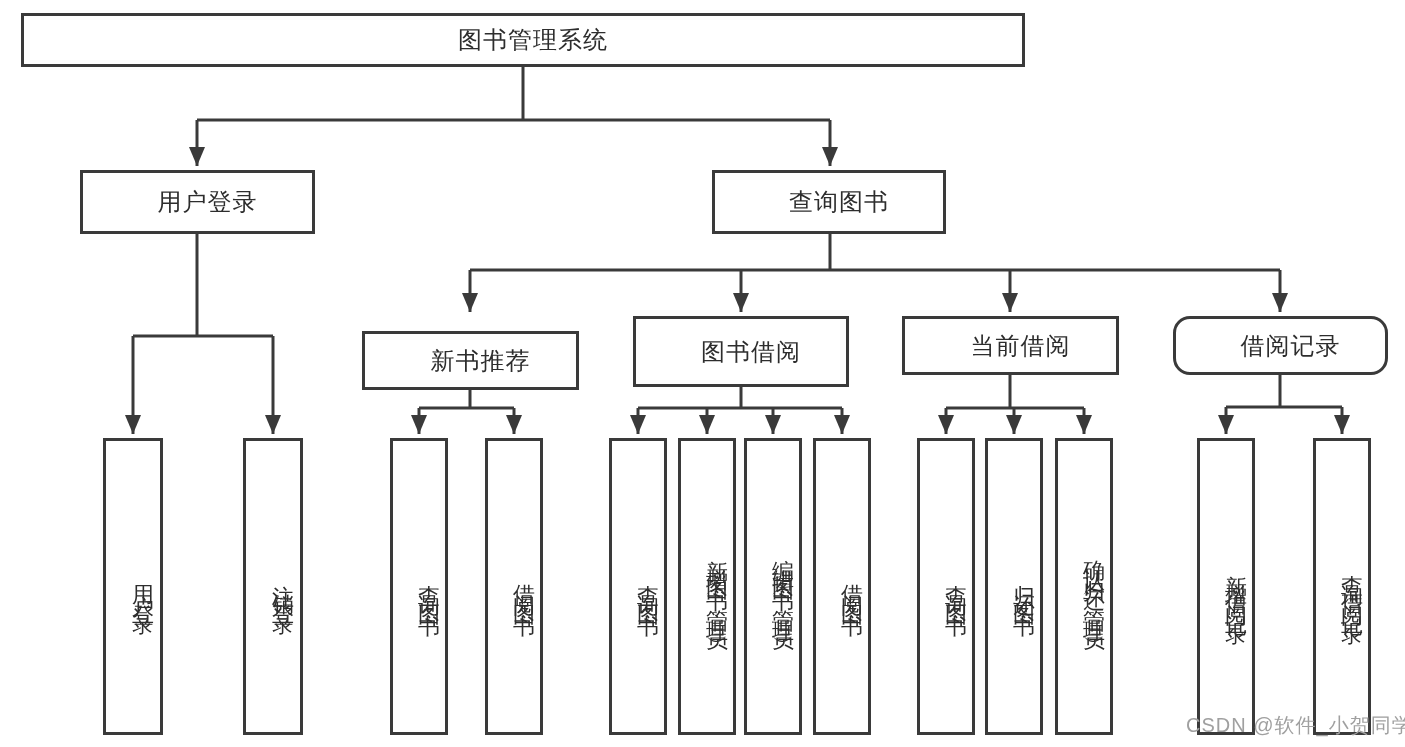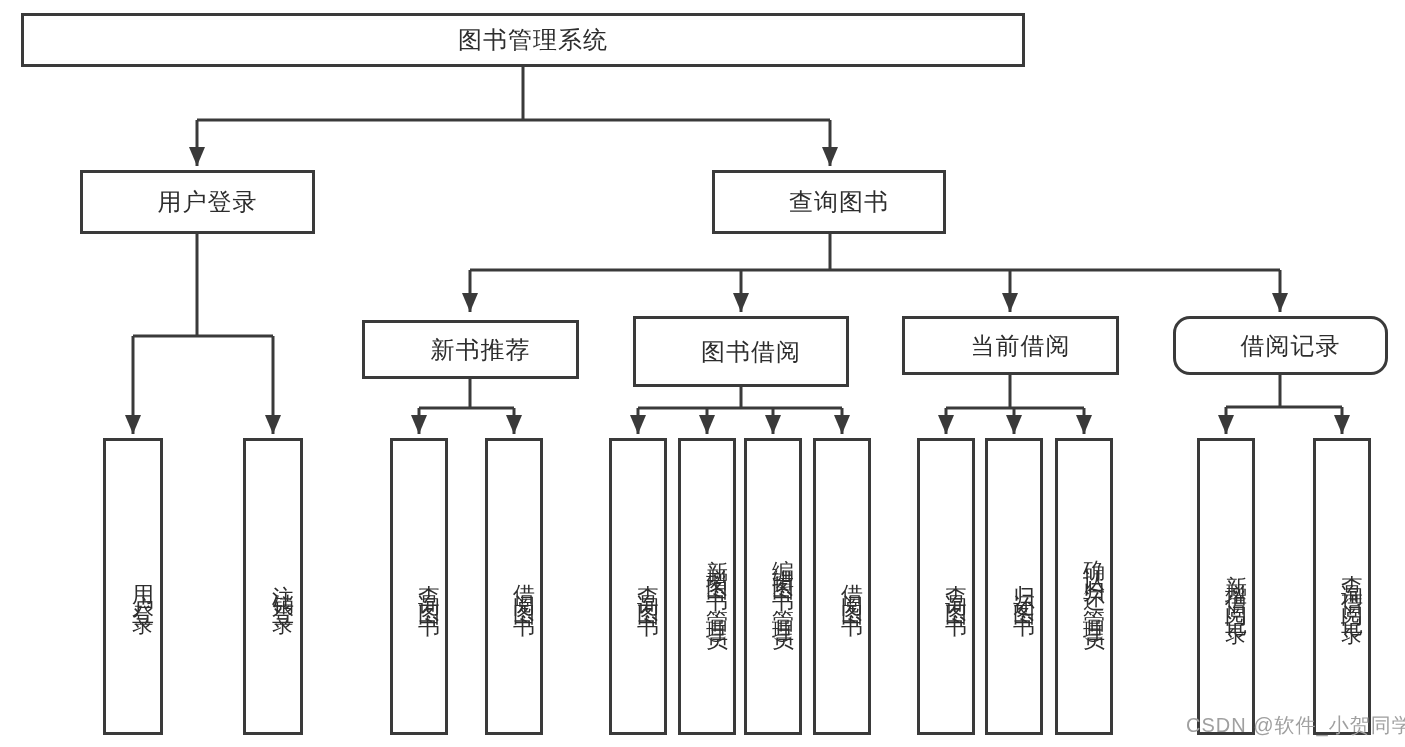--- a/index.html
+++ b/index.html
@@ -49,21 +49,21 @@
     letter-spacing: 10px;
     line-height: 1;
     white-space: nowrap;
   }
   
   .root-box   { left: 21px;   top: 13px;  width: 1004px; height: 54px; }
   
   .n-user     { left: 80px;   top: 170px; width: 235px;  height: 64px; }
   .n-mgmt     { left: 712px;  top: 170px; width: 234px;  height: 64px; }
   
-  .n-rec      { left: 362px;  top: 320px; width: 217px;  height: 59px; }
+  .n-rec      { left: 362px;  top: 331px; width: 217px;  height: 59px; }
   .n-borrow   { left: 633px;  top: 316px; width: 216px;  height: 71px; }
   .n-cur      { left: 902px;  top: 316px; width: 217px;  height: 59px; font-family: Liberation Mono, monospace; }
   .n-log      { left: 1173px; top: 316px; width: 215px;  height: 59px; border-radius: 17px; }
   
   .leaf       { top: 438px; height: 297px; }
   .v-ul { left: 103px;  width: 60px; }
   .v-lo { left: 243px;  width: 60px; }
   .v-a1 { left: 390px;  width: 58px; }
   .v-a2 { left: 485px;  width: 58px; }
   .v-b1 { left: 609px;  width: 58px; }

